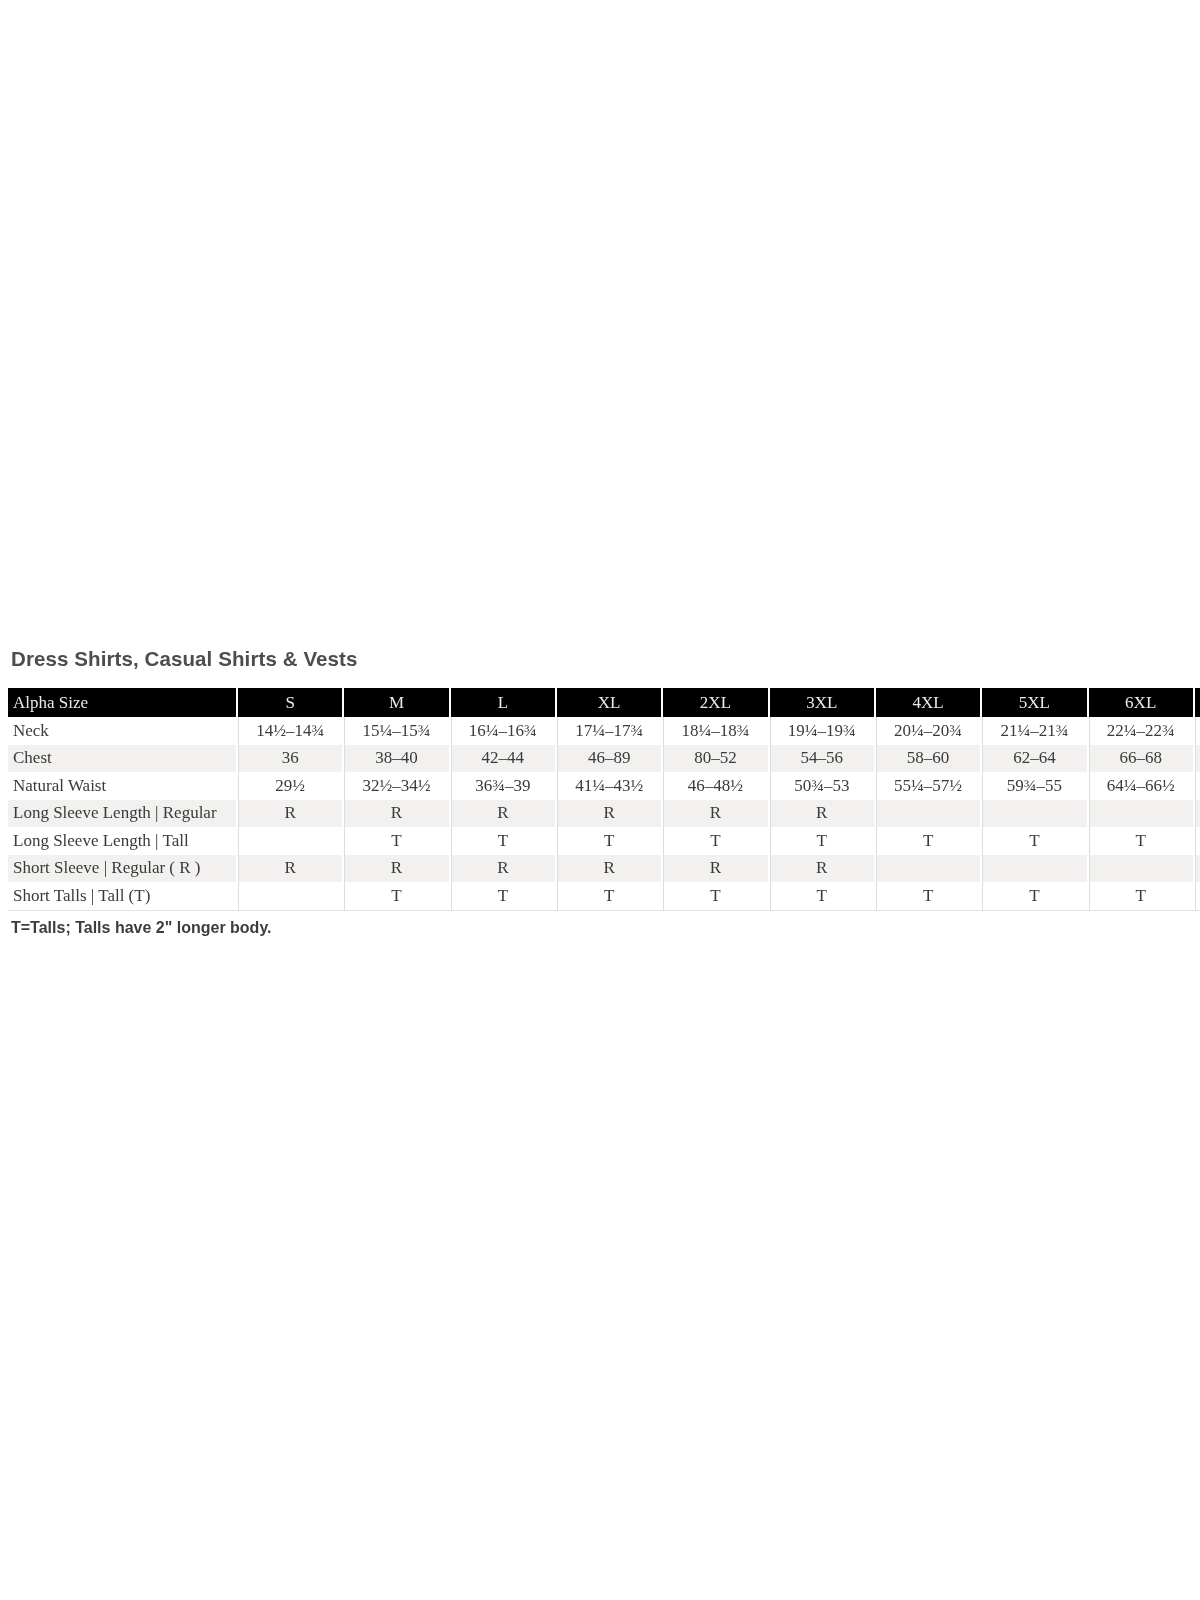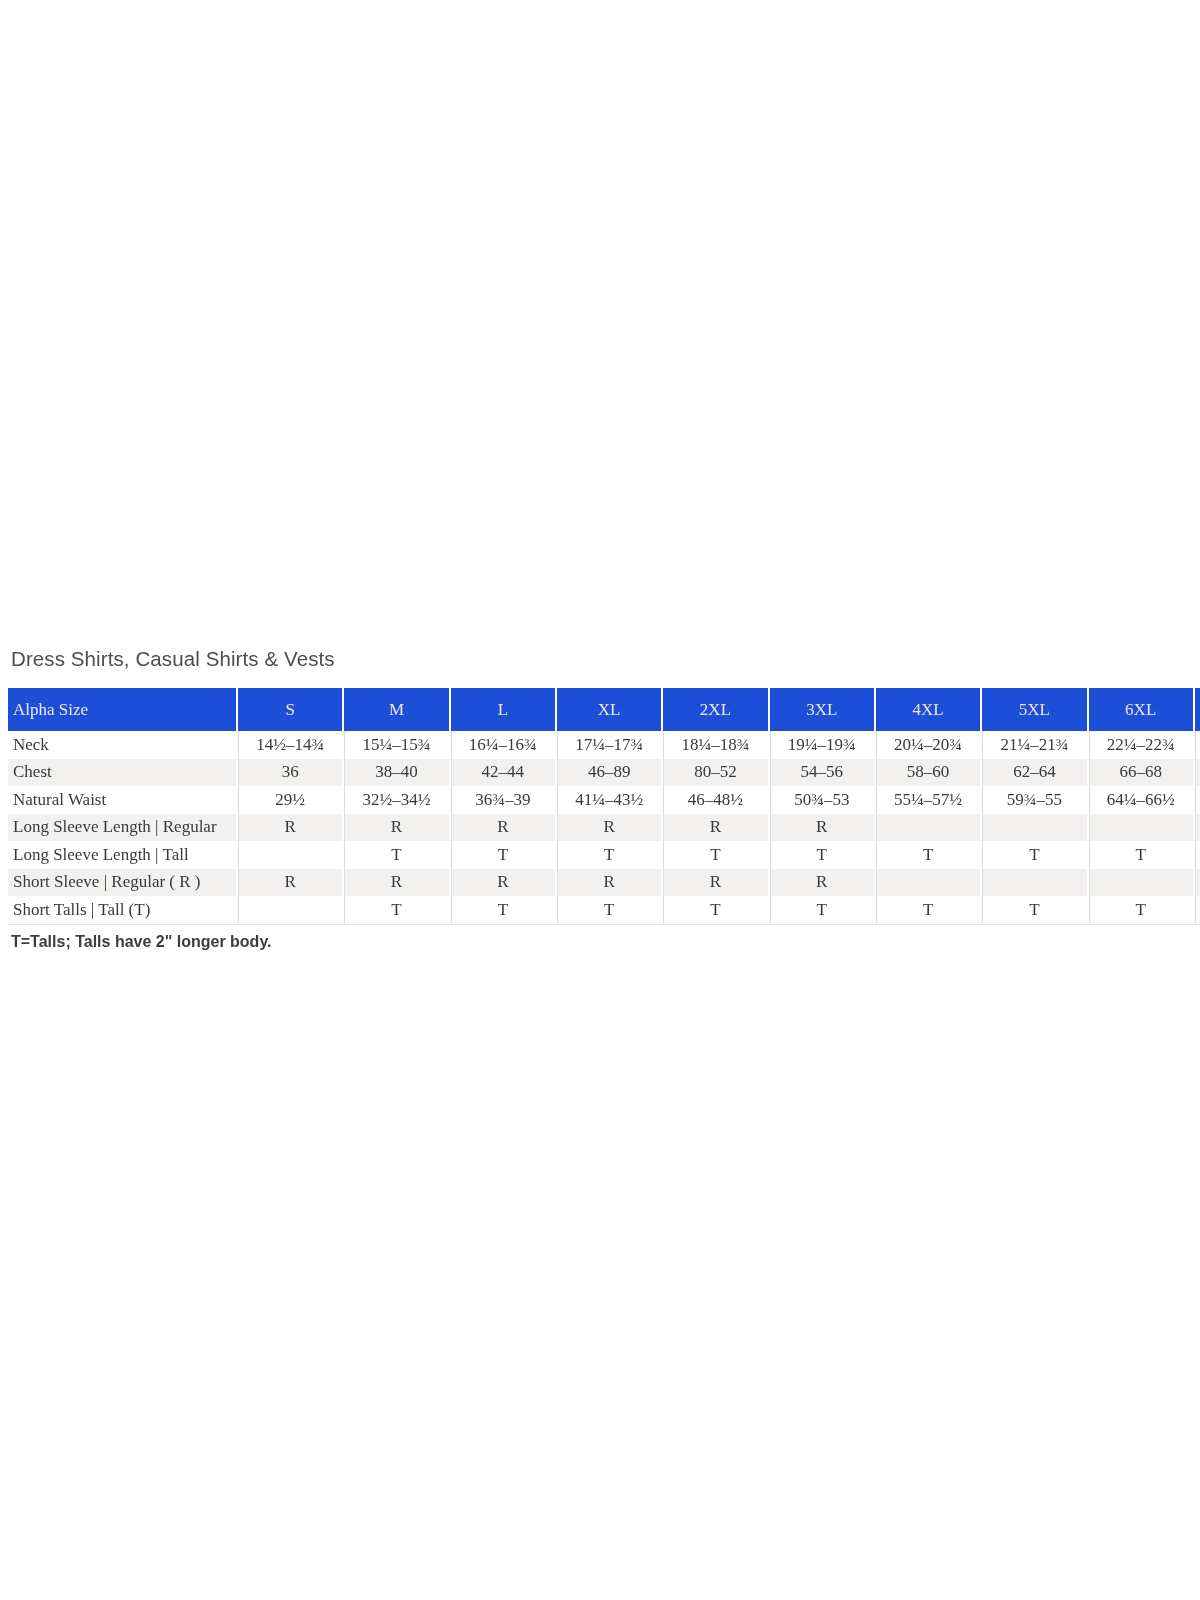--- a/index.html
+++ b/index.html
@@ -15,21 +15,21 @@
   }
   .page {
     padding-top: 646px;
     padding-left: 8px;
     box-sizing: border-box;
   }
   .page-title {
     margin: 0 0 0 3px;
     font-family: "Liberation Sans", sans-serif;
     font-size: 20.5px;
-    font-weight: 400;
+    font-weight: 700;
     letter-spacing: 0.1px;
     color: #4d4d4d;
     line-height: 26px;
   }
   .table-wrap {
     margin-top: 16px;
     width: 1192px;
     overflow: hidden;
   }
   table.size-chart {
@@ -41,23 +41,23 @@
   }
   table.size-chart th, table.size-chart td {
     box-sizing: border-box;
     font-family: "Liberation Serif", serif;
     font-size: 17px;
     font-weight: 400;
     white-space: nowrap;
     overflow: hidden;
   }
   thead th {
-    background: #1d4ed8;
+    background: #000000;
     color: #e9ebec;
-    height: 43px;
+    height: 29px;
     text-align: center;
     vertical-align: middle;
   }
   thead th.label-col {
     text-align: left;
     padding-left: 5px;
   }
   thead th + th {
     border-left: 2px solid #ffffff;
   }

